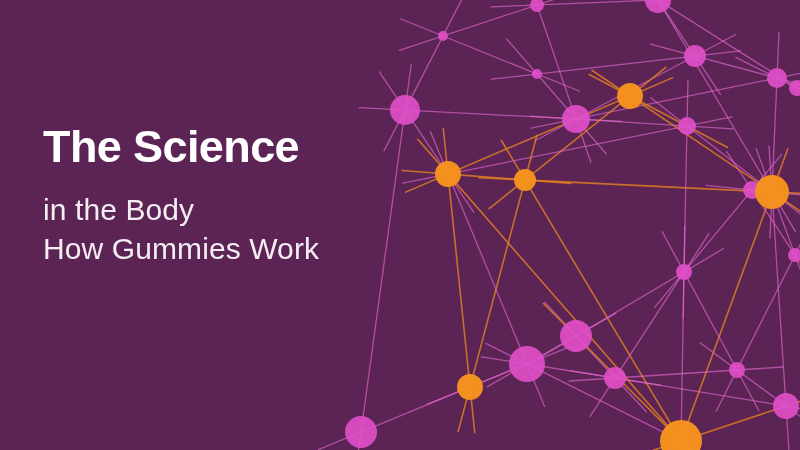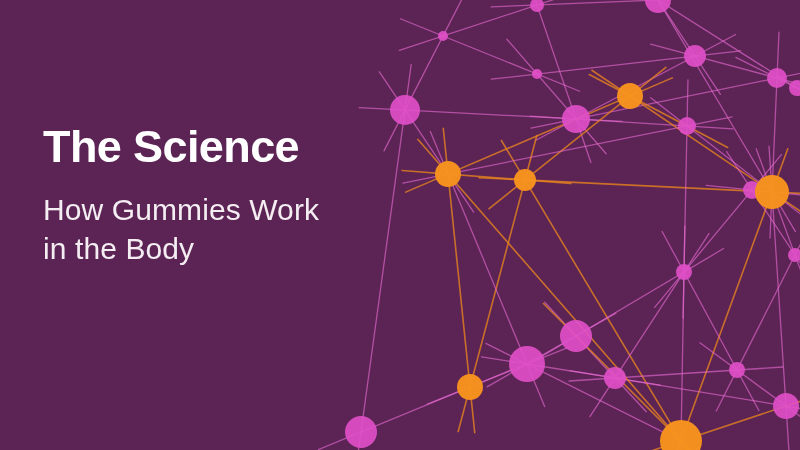--- a/index.html
+++ b/index.html
@@ -143,18 +143,18 @@
         <circle cx="795" cy="255" r="7" fill="#e04fc8" fill-opacity="0.92"></circle>
         <circle cx="443" cy="36" r="5" fill="#e04fc8" fill-opacity="0.92"></circle>
       </g>
   </svg>
 
   <div id="headline-block">
     <div id="title-block">
       <div class="title-line">The Science</div>
     </div>
     <div id="subtitle-block">
+      <div class="subtitle-line">in the Body</div>
       <div class="subtitle-line">How Gummies Work</div>
-      <div class="subtitle-line">in the Body</div>
     </div>
   </div>
 
 </div>
 
 </body></html>

